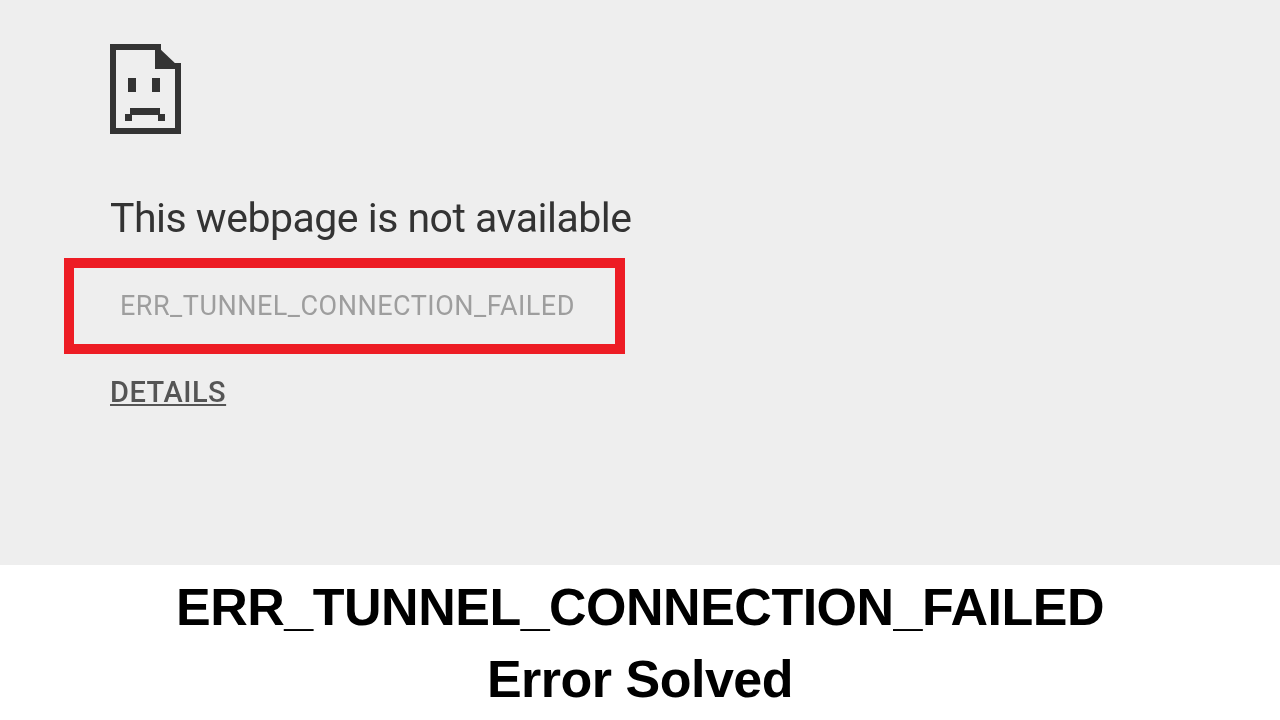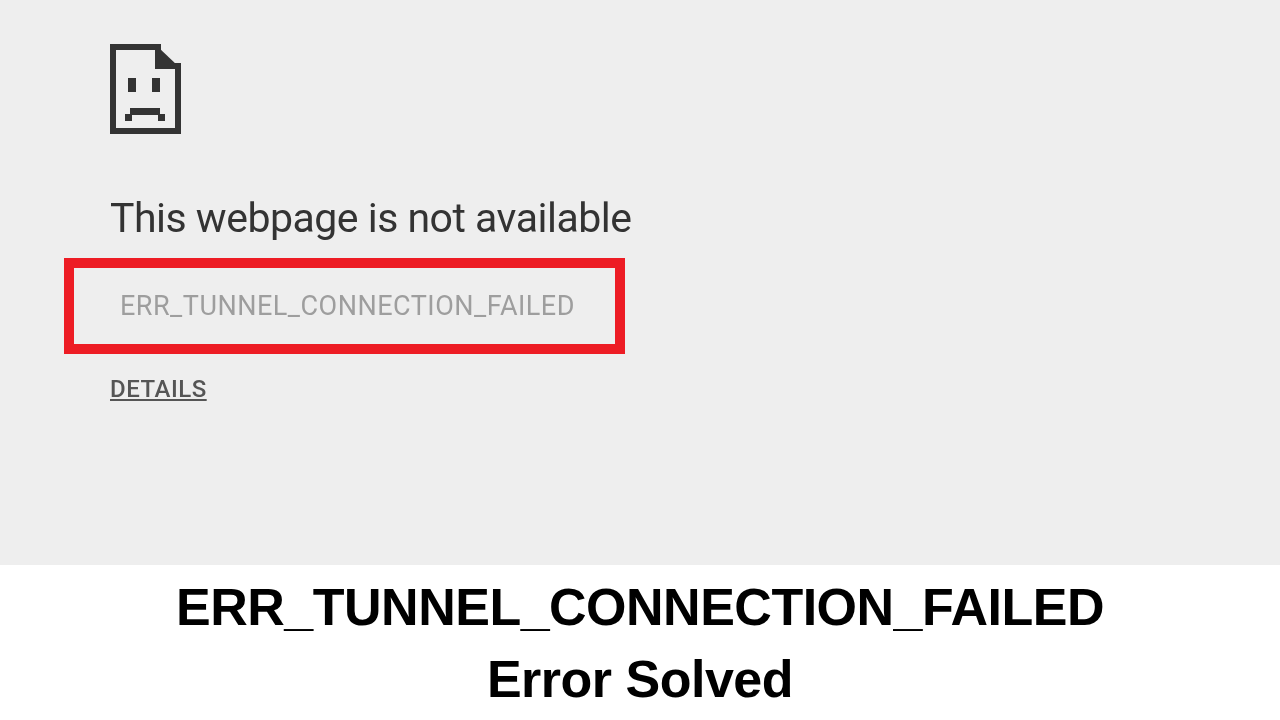--- a/index.html
+++ b/index.html
@@ -43,21 +43,21 @@
       padding: 22px 40px 22px 46px;
       display: inline-block;
     }
     .error-code {
       font-size: 27px;
       color: #9e9e9e;
       font-weight: 400;
       letter-spacing: 0.5px;
     }
     .details-link {
-      font-size: 24px;
+      font-size: 29px;
       color: #555555;
       font-weight: 500;
       text-decoration: underline;
       letter-spacing: 0.5px;
       cursor: pointer;
       margin-top: 105px;
       display: inline-block;
     }
     .caption-area {
       background: #ffffff;

